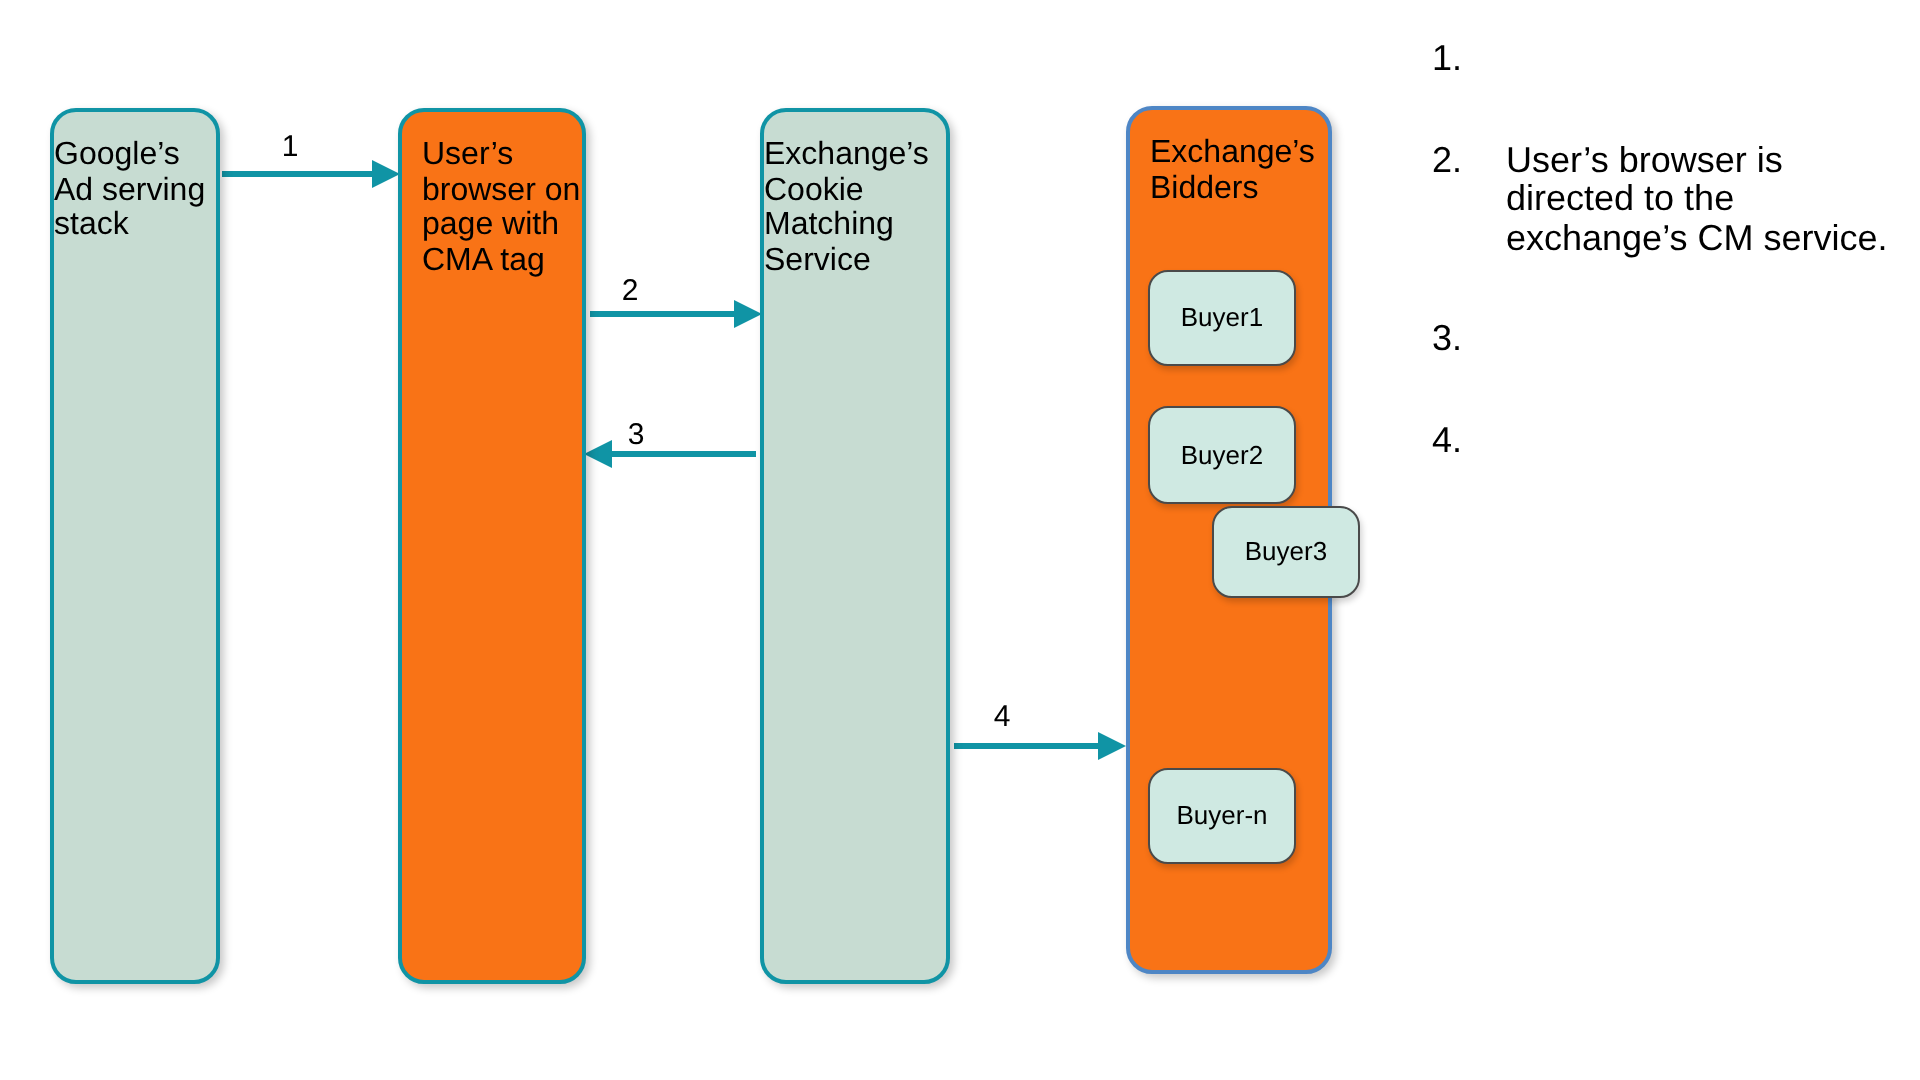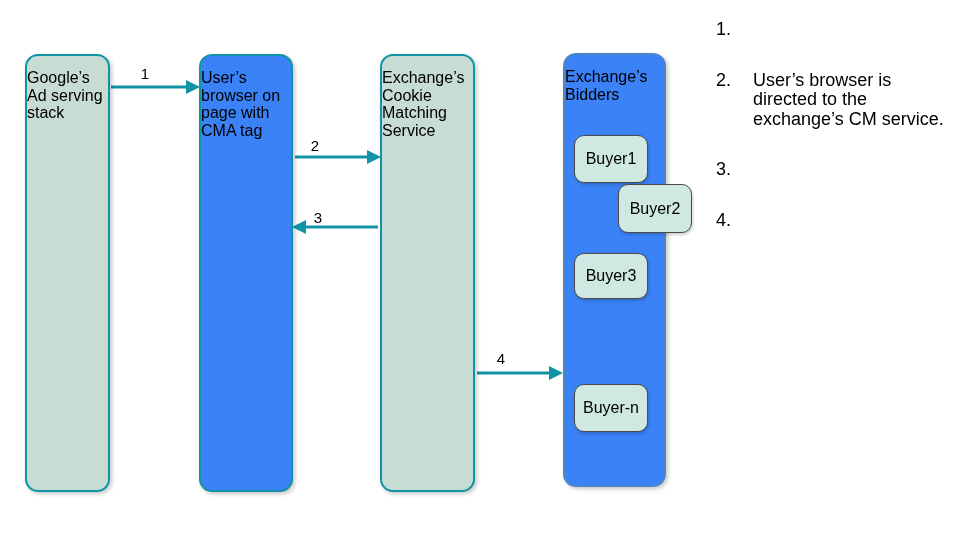--- a/index.html
+++ b/index.html
@@ -22,44 +22,44 @@
     border-radius: 13px;
     border: 2px solid #1094a5;
     box-shadow: 2px 2px 4px rgba(0,0,0,0.22);
     text-align: left;
     padding-top: 13px;
     font-size: 16px;
     line-height: 17.5px;
   }
   .col-title { white-space: pre-line; }
   .col-green { background: #c7dcd2; }
-  .col-blue  { background: #3b82f6; }
+  .col-blue  { background: #f97316; padding-left: 10px; }
   .col1 { left: 25px;  top: 54px; width: 85px;  height: 438px; }
   .col2 { left: 199px; top: 54px; width: 94px;  height: 438px; }
   .col3 { left: 380px; top: 54px; width: 95px;  height: 438px; }
   .col4 { left: 563px; top: 53px; width: 103px; height: 434px; border-color: #4e86c5; }
 
   
   .buyer {
     position: absolute;
     left: 9px;
     width: 74px;
     height: 47px;
     background: #cfe9e2;
     border: 1.5px solid #4a4a4a;
     border-radius: 10px;
     display: flex;
     align-items: center;
     justify-content: center;
-    font-size: 16px;
+    font-size: 13px;
     box-shadow: 1px 2px 3px rgba(0,0,0,0.18);
   }
   .buyer1 { top: 80px; height: 48px; }
-  .buyer2 { top: 129px; height: 49px; margin-left: 44px; }
-  .buyer3 { top: 198px; height: 46px; }
+  .buyer2 { top: 148px; height: 49px; }
+  .buyer3 { top: 198px; height: 46px; margin-left: 32px; }
   .buyerN { top: 329px; height: 48px; border-radius: 10px; }
 
   
   .arrows {
     position: absolute;
     left: 0; top: 0;
     width: 960px; height: 540px;
     pointer-events: none;
   }
   .arrows line { stroke: #1094a5; stroke-width: 3; }

